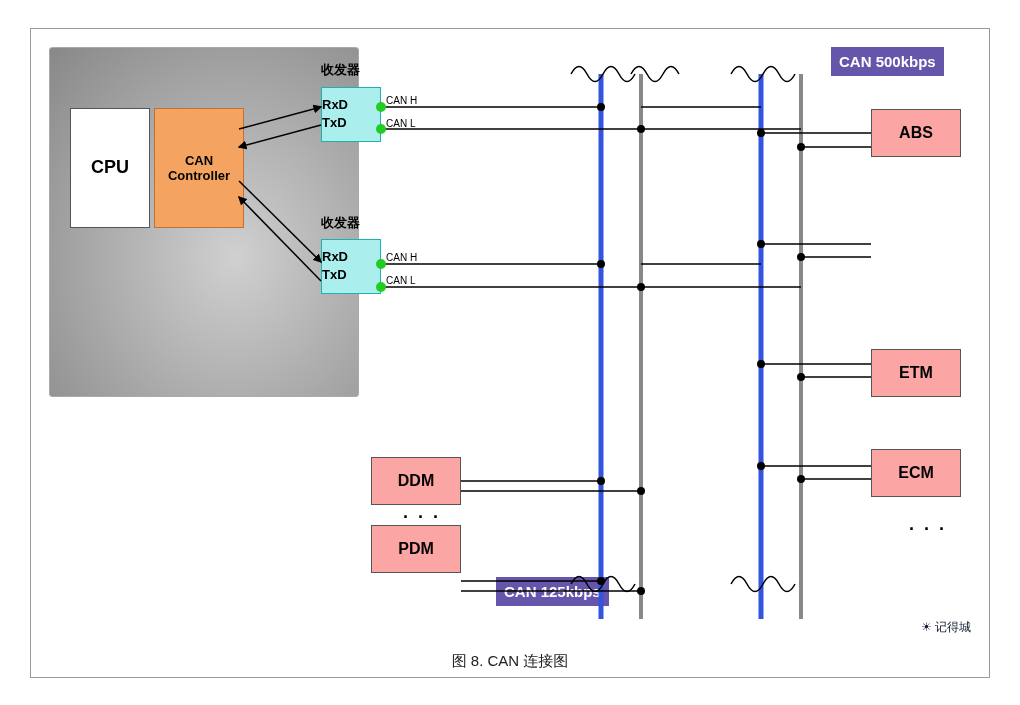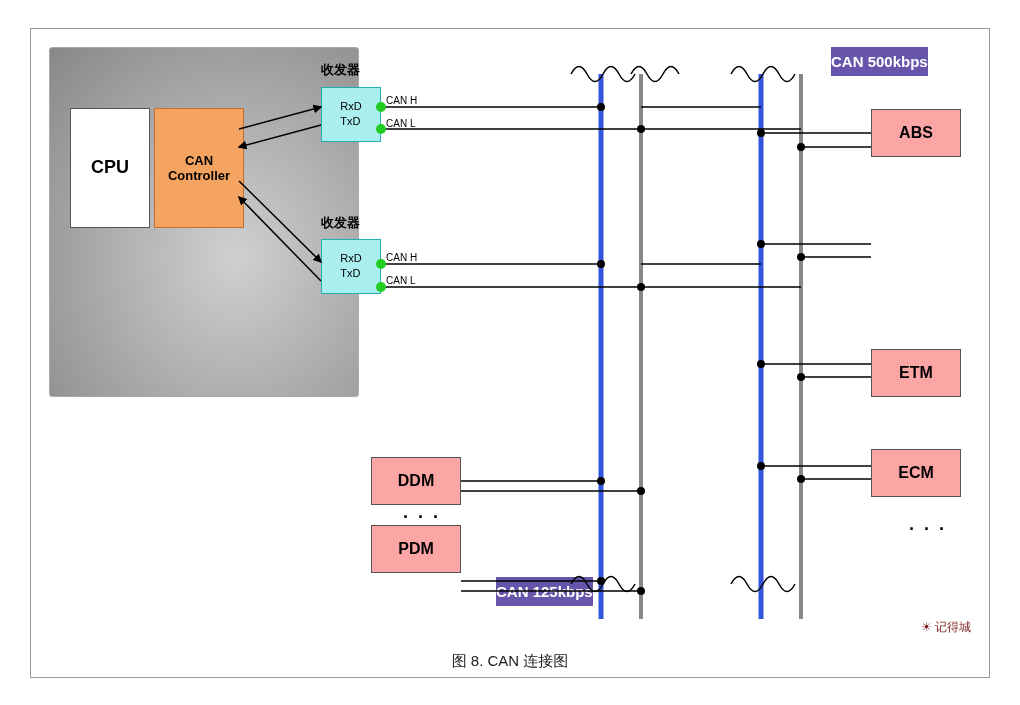--- a/index.html
+++ b/index.html
@@ -88,24 +88,23 @@
       font-weight: bold;
     }
     .transceiver-box {
       position: absolute;
       width: 60px;
       height: 55px;
       border: 1.5px solid #20b0b0;
       background: #aaeeee;
       display: flex;
       flex-direction: column;
-      align-items: center;
-      justify-content: center;
-      font-size: 11px;
-      font-weight: normal;
+      justify-content: center;
+      font-size: 13px;
+      font-weight: bold;
       line-height: 1.4;
     }
 
     
     .right-box {
       position: absolute;
       width: 90px;
       height: 48px;
       border: 1.5px solid #555;
       background: #fca5a5;
@@ -115,21 +114,21 @@
       font-size: 16px;
       font-weight: bold;
     }
 
     .can-badge {
       position: absolute;
       background: #6655aa;
       color: #fff;
       font-size: 15px;
       font-weight: bold;
-      padding: 5px 0;
+      padding: 5px 8px;
       line-height: 1.3;
       text-align: center;
     }
 
     
     .svg-overlay {
       position: absolute;
       top: 0; left: 0;
       width: 100%;
       height: 100%;
@@ -208,21 +207,21 @@
     </div>
 
     <div class="dots-label" style="left:878px; top:490px;">
       <span>·  ·  ·</span>
     </div>
 
     <div class="dots-label" style="left:372px; top:478px;">
       <span>·  ·  ·</span>
     </div>
 
-    <div style="position:absolute; right:18px; bottom:8px; color:#7f1d1d; font-size:12px;">
+    <div style="position:absolute; right:18px; bottom:8px; color:#0f172a; font-size:12px;">
       ☀ 记得城
     </div>
 
     <svg class="svg-overlay">
 
       <line x1="208" y1="100" x2="290" y2="78" stroke="#000" stroke-width="1.5" marker-end="url(#arr)"></line>
 
       <line x1="290" y1="96" x2="208" y2="118" stroke="#000" stroke-width="1.5" marker-end="url(#arr)"></line>
 
       <line x1="208" y1="152" x2="290" y2="233" stroke="#000" stroke-width="1.5" marker-end="url(#arr)"></line>

